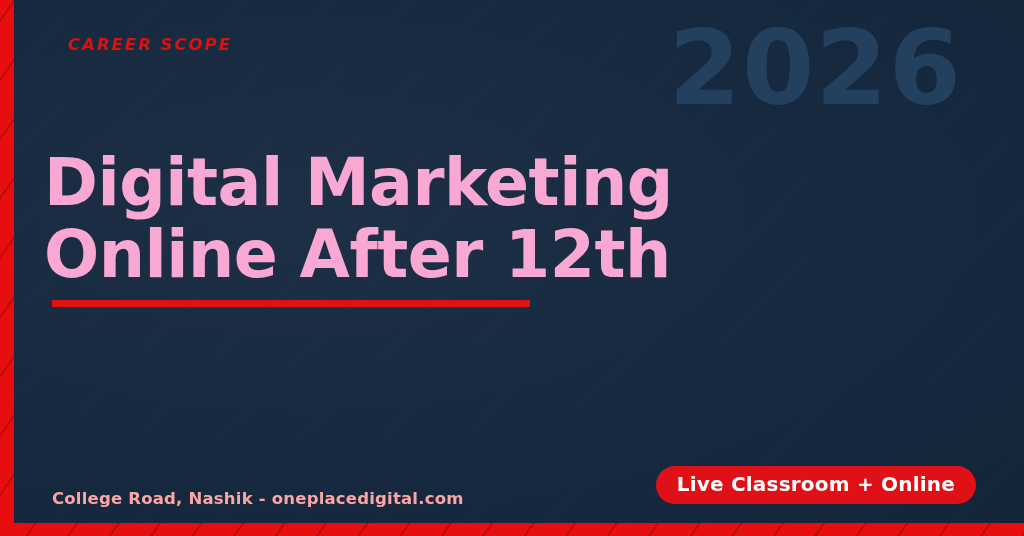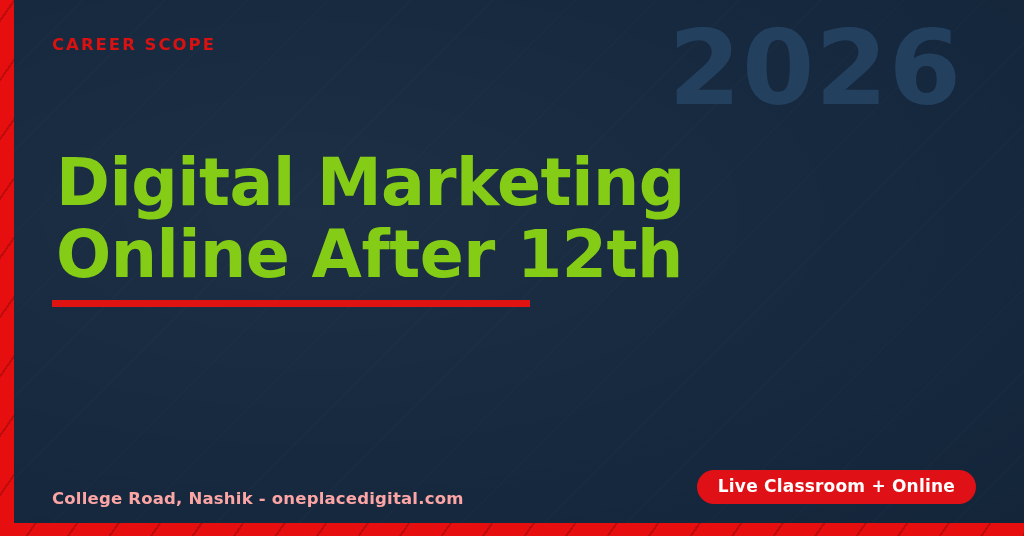--- a/index.html
+++ b/index.html
@@ -85,38 +85,39 @@
     font-weight: 700;
     letter-spacing: 1px;
     line-height: 1;
     color: #24405f;
     user-select: none;
     white-space: nowrap;
   }
 
   .eyebrow {
     position: absolute;
-    left: 52px;
+    left: 68px;
     top: 35px;
     font-size: 16.5px;
     font-weight: 700;
     letter-spacing: 2.0px;
     color: #d81111;
     white-space: nowrap;
+    font-style: italic;
   }
 
   .headline {
     position: absolute;
-    left: 56px;
+    left: 44px;
     top: 147px;
     font-size: 65px;
     font-weight: 700;
     line-height: 1.11;
     letter-spacing: -0.5px;
-    color: #84cc16;
+    color: #f9a8d4;
     white-space: nowrap;
   }
   .headline-line { display: block; }
 
   .title-rule {
     position: absolute;
     left: 52px;
     top: 300px;
     width: 478px;
     height: 7px;
@@ -150,21 +151,21 @@
 
   .badge {
     position: absolute;
     right: 48px;
     bottom: 32px;
     display: inline-block;
     padding: 6px 21px 7px;
     border-radius: 999px;
     background-color: #df1117;
     color: #ffffff;
-    font-size: 17px;
+    font-size: 20px;
     font-weight: 700;
     letter-spacing: 0.2px;
     line-height: 1.25;
     white-space: nowrap;
   }
 </style>
 </head>
 <body>
 
 <div class="banner">

